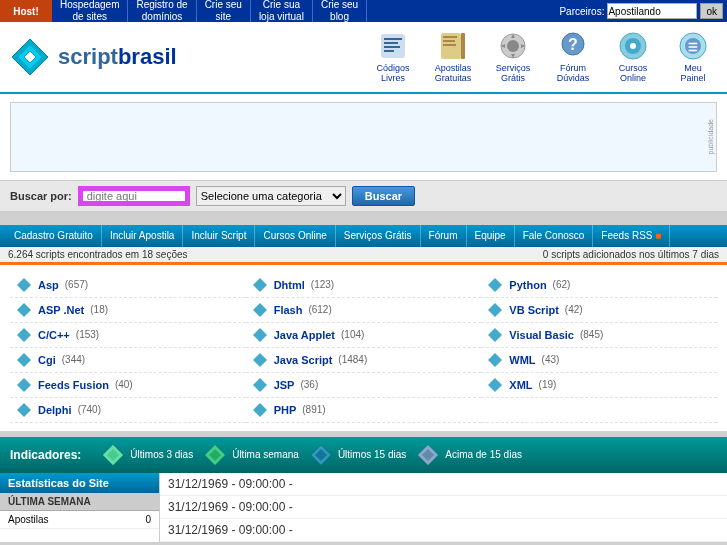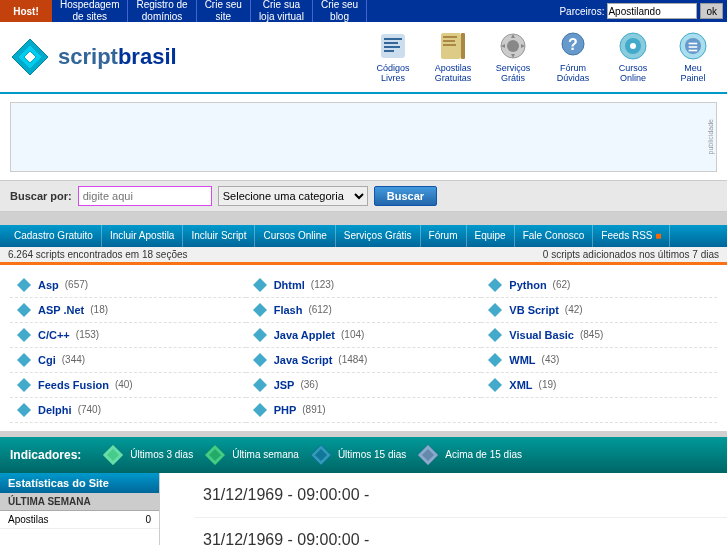--- a/index.html
+++ b/index.html
@@ -29,21 +29,21 @@
     .header-nav-label { font-size: 9px; color: #003399; text-align: center; line-height: 1.1; margin-top: 2px; }
 
     
     .banner-area { background: white; padding: 8px 10px; min-height: 80px; border-bottom: 1px solid #ccc; display: flex; align-items: center; justify-content: center; }
     .banner-placeholder { border: 1px solid #ccc; width: 100%; height: 70px; background: #f0f8ff; display: flex; align-items: center; justify-content: center; position: relative; overflow: hidden; }
     .banner-side-text { position: absolute; right: 2px; writing-mode: vertical-rl; font-size: 7px; color: #999; transform: rotate(180deg); }
 
     
     .search-bar { background: #e8e8e8; padding: 5px 10px; display: flex; align-items: center; gap: 6px; border-bottom: 1px solid #ccc; }
     .search-bar label { font-size: 11px; color: #333; font-weight: bold; }
-    .search-bar input { height: 20px; width: 134px; border: 1px solid #d946ef; font-size: 11px; padding: 0 4px; }
+    .search-bar input { height: 20px; width: 112px; border: 5px solid #d946ef; font-size: 11px; padding: 0 4px; }
     .search-bar select { height: 20px; font-size: 11px; border: 1px solid #aaa; width: 150px; }
     .search-bar button { height: 20px; padding: 0 12px; background: linear-gradient(to bottom, #4499dd, #2266aa); color: white; border: 1px solid #1155aa; font-size: 11px; font-weight: bold; cursor: pointer; border-radius: 2px; }
 
     
     .nav-menu { background: linear-gradient(to bottom, #0099cc, #006699); display: flex; align-items: center; padding: 0 6px; height: 22px; gap: 0; margin-top: 13px; }
     .nav-menu-item { color: white; font-size: 10px; padding: 0 8px; cursor: pointer; border-right: 1px solid rgba(255,255,255,0.3); line-height: 22px; white-space: nowrap; }
     .rss-icon { color: #ff6600; font-size: 10px; }
 
     
     .stats-bar { background: #f0f0f0; padding: 2px 8px; display: flex; justify-content: space-between; border-bottom: 3px solid #f97316; font-size: 10px; color: #333; }
@@ -64,21 +64,21 @@
     .indicator-text { color: white; font-size: 10px; white-space: nowrap; }
 
     
     .bottom-section { display: flex; gap: 0; background: white; }
     .stats-box { width: 160px; flex-shrink: 0; border-right: 1px solid #ccc; }
     .stats-box-header { background: linear-gradient(to bottom, #0099cc, #006699); color: white; padding: 4px 8px; font-size: 11px; font-weight: bold; }
     .stats-box-subheader { background: #cccccc; color: #333; padding: 3px 8px; font-size: 10px; font-weight: bold; border-bottom: 1px solid #aaa; }
     .stats-row { display: flex; justify-content: space-between; padding: 3px 8px; border-bottom: 1px solid #eee; font-size: 10px; }
     .news-box { flex: 1; }
     .news-box-header { background: linear-gradient(to bottom, #0099cc, #006699); color: white; padding: 4px 8px; font-size: 11px; font-weight: bold; }
-    .news-item { padding: 13px 8px; border-bottom: 1px solid #eee; font-size: 16px; color: #333; cursor: pointer; margin-left: 35px; }
+    .news-item { padding: 4px 8px; border-bottom: 1px solid #eee; font-size: 12px; color: #333; cursor: pointer; }
   </style>
 </head>
 <body>
 
 <div class="top-bar">
   <div class="top-bar-logo">
     <span>Host!</span>
   </div>
   <div class="top-bar-links">
     <div class="top-bar-link">Hospedagem<br>de sites</div>

